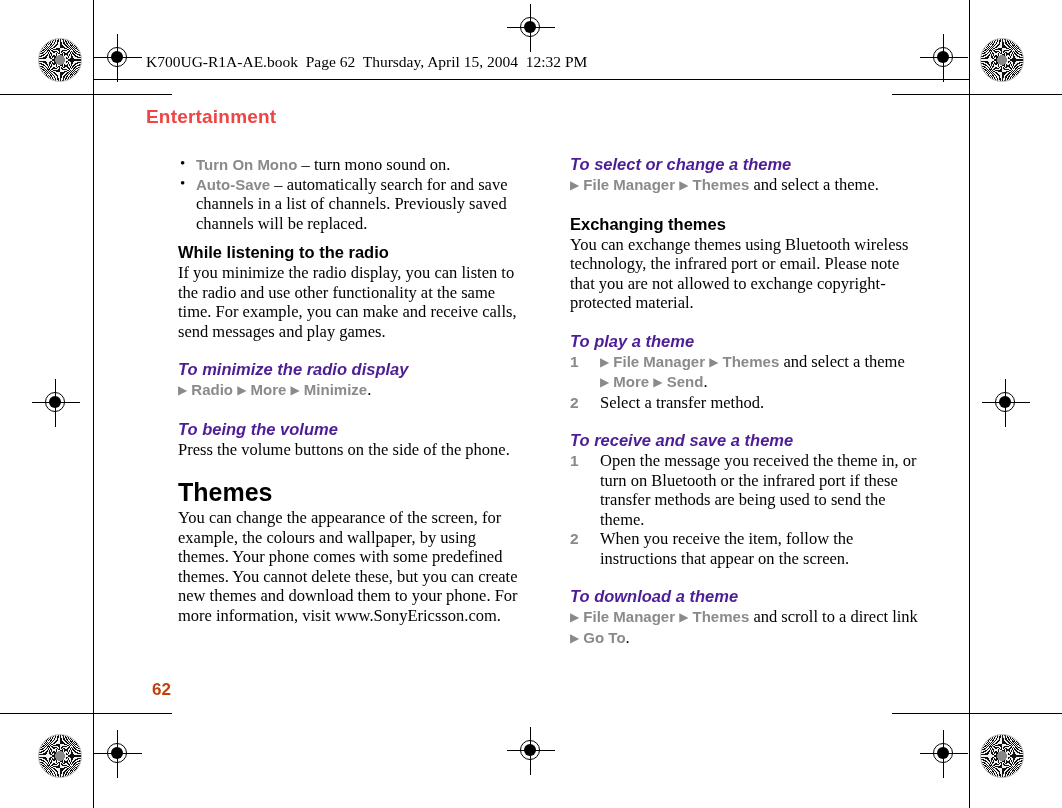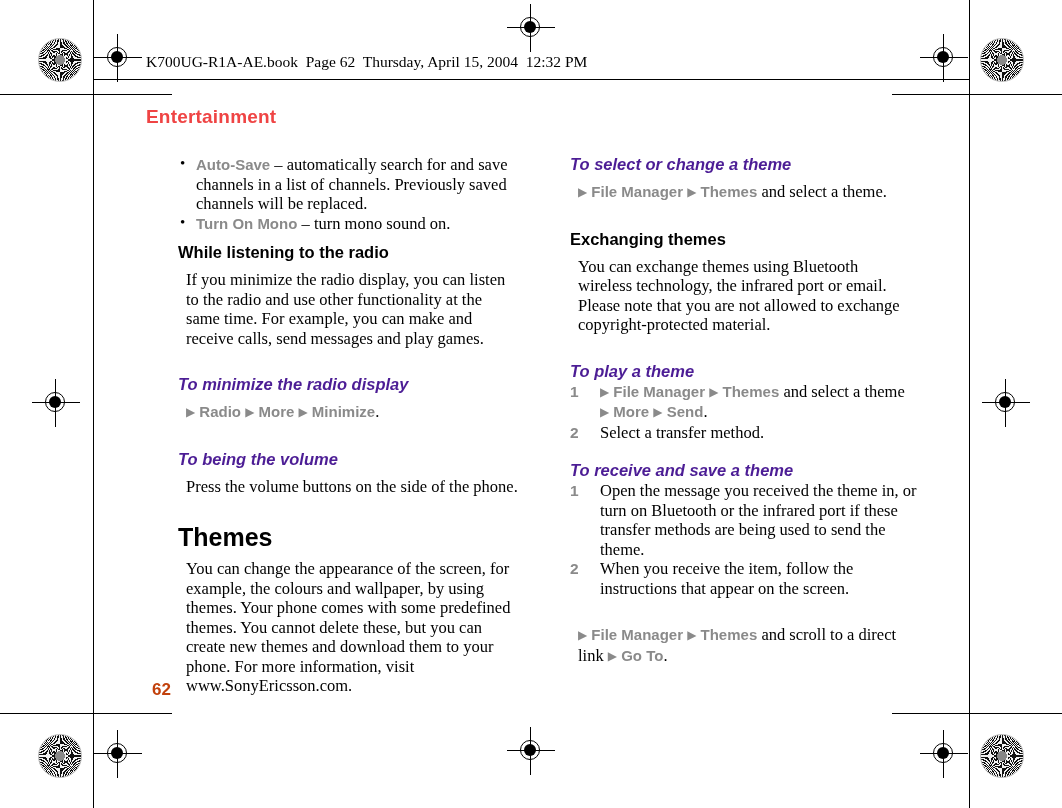--- a/index.html
+++ b/index.html
@@ -138,21 +138,21 @@
   h2.big-head {
     font-family: "Liberation Sans", sans-serif;
     font-weight: bold;
     font-size: 25px;
     color: #000;
     margin: 0 0 2px 0;
     line-height: 28px;
   }
 
   p.body {
-    margin: 8px;
+    margin: 0;
   }
   .gap   { height: 19px; }
   .gap-s { height: 10px; }
 
   ul.bullets {
     list-style: none;
     margin: 0;
     padding: 0;
   }
   ul.bullets > li {
@@ -270,24 +270,24 @@
 <div class="rule-h" style="left:93px; top:79px; width:876px;"></div>
 
 <div class="filename-header">K700UG-R1A-AE.book  Page 62  Thursday, April 15, 2004  12:32 PM</div>
 <div class="running-head">Entertainment</div>
 <div class="page-number">62</div>
 
 <div class="column col-left">
 
   <ul class="bullets">
     <li>
+      <span class="ui">Turn On Mono</span><span> – </span><span>turn mono sound on.</span>
+    </li>
+    <li>
       <span class="ui">Auto-Save</span><span> – </span><span>automatically search for and save channels in a list of channels. Previously saved channels will be replaced.</span>
-    </li>
-    <li>
-      <span class="ui">Turn On Mono</span><span> – </span><span>turn mono sound on.</span>
     </li>
   </ul>
 
   <div class="gap-s"></div>
 
   <h3 class="sec-head">While listening to the radio</h3>
   <p class="body">If you minimize the radio display, you can listen to the radio and use other functionality at the same time. For example, you can make and receive calls, send messages and play games.</p>
 
   <div class="gap"></div>
 
@@ -338,14 +338,15 @@
       <span>Open the message you received the theme in, or turn on Bluetooth or the infrared port if these transfer methods are being used to send the theme.</span>
     </li>
     <li>
       <span class="step-num">2</span>
       <span>When you receive the item, follow the instructions that appear on the screen.</span>
     </li>
   </ol>
 
   <div class="gap"></div>
 
+  <h3 class="sec-head-italic">To download a theme</h3>
   <p class="body navline"><span class="arrow">▶</span> <span class="ui">File Manager</span> <span class="arrow">▶</span> <span class="ui">Themes</span><span> and scroll to a direct link</span> <span class="arrow">▶</span> <span class="ui">Go To</span><span>.</span></p>
 </div>
 
 </body></html>

